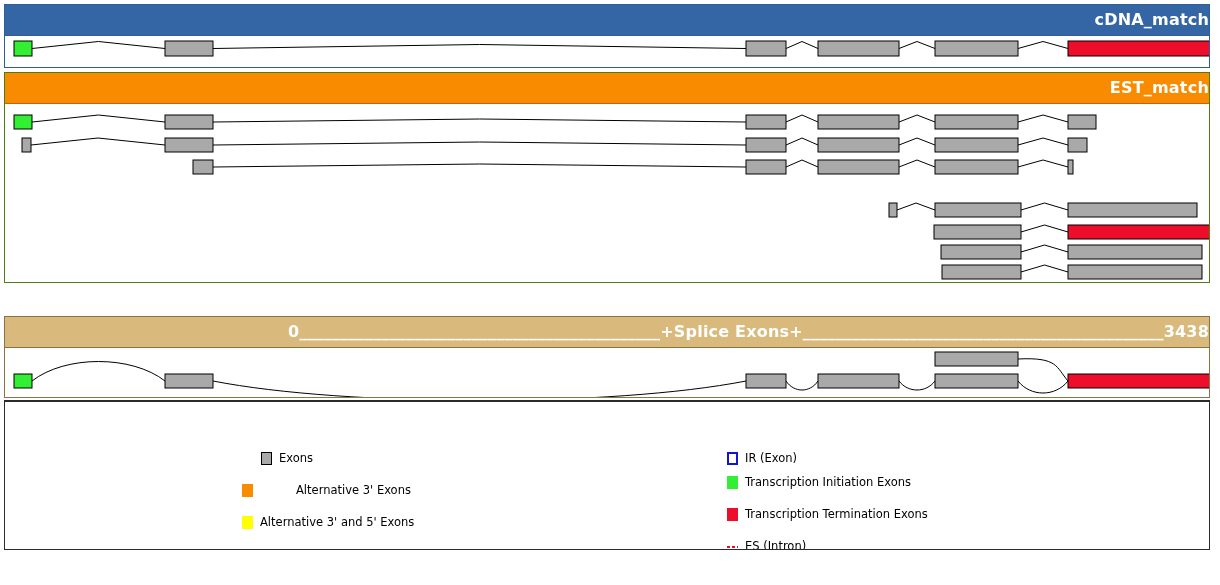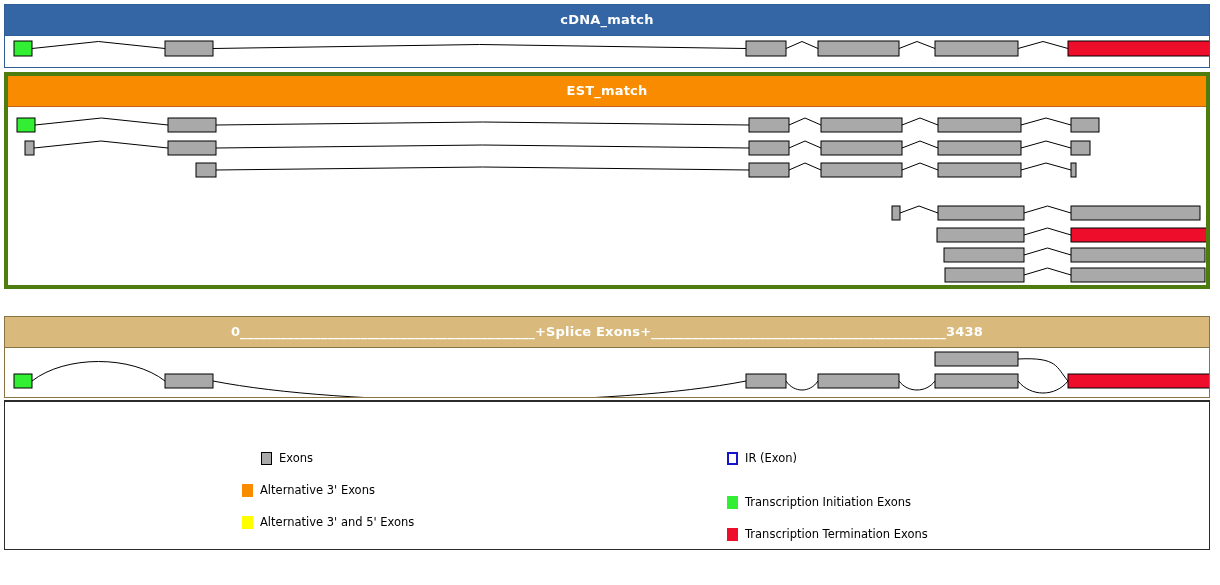--- a/index.html
+++ b/index.html
@@ -1,29 +1,29 @@
 <!DOCTYPE html>
 <html><head>
 <meta charset="utf-8">
 <style>
   html,body{margin:0;padding:0;background:#ffffff;}
   body{width:1220px;height:585px;font-family:"DejaVu Sans","Liberation Sans",sans-serif;overflow:hidden;}
   .page{position:relative;width:1220px;height:585px;}
 
   .panel{position:absolute;left:4px;width:1206px;box-sizing:border-box;background:#ffffff;}
-  .panel-header{height:30px;line-height:30px;text-align:center;color:#ffffff;font-size:13px;font-weight:bold;
+  .panel-header{height:30px;line-height:30px;text-align:right;color:#ffffff;font-size:16px;font-weight:bold;
                 letter-spacing:.2px;box-sizing:border-box;}
   .panel-body{position:relative;background:#ffffff;box-sizing:border-box;overflow:hidden;}
 
   
   #cdna-panel{top:4px;border:1px solid #2f5d96;}
   #cdna-panel .panel-header{background:#3465a4;}
   #cdna-panel .panel-body{height:32px;border-top:1px solid #2f5d96;}
 
-  #est-panel{top:72px;border:4px solid #4d7c0f;}
+  #est-panel{top:72px;border:1px solid #4d7c0f;}
   #est-panel .panel-header{background:#f98b00;}
   #est-panel .panel-body{height:179px;border-top:1px solid #c2621a;}
 
   #splice-panel{top:316px;border:1px solid #8a7444;}
   #splice-panel .panel-header{background:#d9ba7c;}
   #splice-panel .panel-body{height:50px;border-top:1px solid #8a7444;}
 
   #legend-panel{top:400px;border:1px solid #2b2b2b;}
   #legend-panel .panel-header{background:#2b2b2b;}
   #legend-panel .panel-body{height:148px;border-top:1px solid #2b2b2b;}
@@ -160,31 +160,31 @@
   </div>
 
   <div class="panel" id="legend-panel">
     <div class="panel-body">
       <div class="legend-cols">
         <div class="legend-col left" id="legend-left">
             <div class="legend-row" style="margin-bottom: 12px; padding-left: 19px;">
               <span class="legend-swatch sw-exon" style="background: rgb(169, 169, 169);"></span>
               <span class="legend-label">Exons</span>
             </div>
-            <div class="legend-row" style="margin-bottom: 12px;">
+            <div class="legend-row" style="margin-bottom: 12px; gap: 36px;">
               <span class="legend-swatch sw-alt3" style="background: rgb(249, 139, 0);"></span>
               <span class="legend-label">Alternative 3' Exons</span>
             </div>
             <div class="legend-row" style="margin-bottom: 12px;">
               <span class="legend-swatch sw-alt35" style="background: rgb(255, 255, 0);"></span>
               <span class="legend-label">Alternative 3' and 5' Exons</span>
             </div>
           </div>
         <div class="legend-col right" id="legend-right">
-            <div class="legend-row" style="margin-bottom: 24px;">
+            <div class="legend-row" style="margin-bottom: 4px;">
               <span class="legend-swatch sw-ir-exon"></span>
               <span class="legend-label">IR (Exon)</span>
             </div>
             <div class="legend-row" style="margin-bottom: 12px;">
               <span class="legend-swatch sw-init" style="background: rgb(51, 239, 51);"></span>
               <span class="legend-label">Transcription Initiation Exons</span>
             </div>
             <div class="legend-row" style="margin-bottom: 12px; margin-top: 12px;">
               <span class="legend-swatch sw-term" style="background: rgb(239, 13, 44);"></span>
               <span class="legend-label">Transcription Termination Exons</span>

